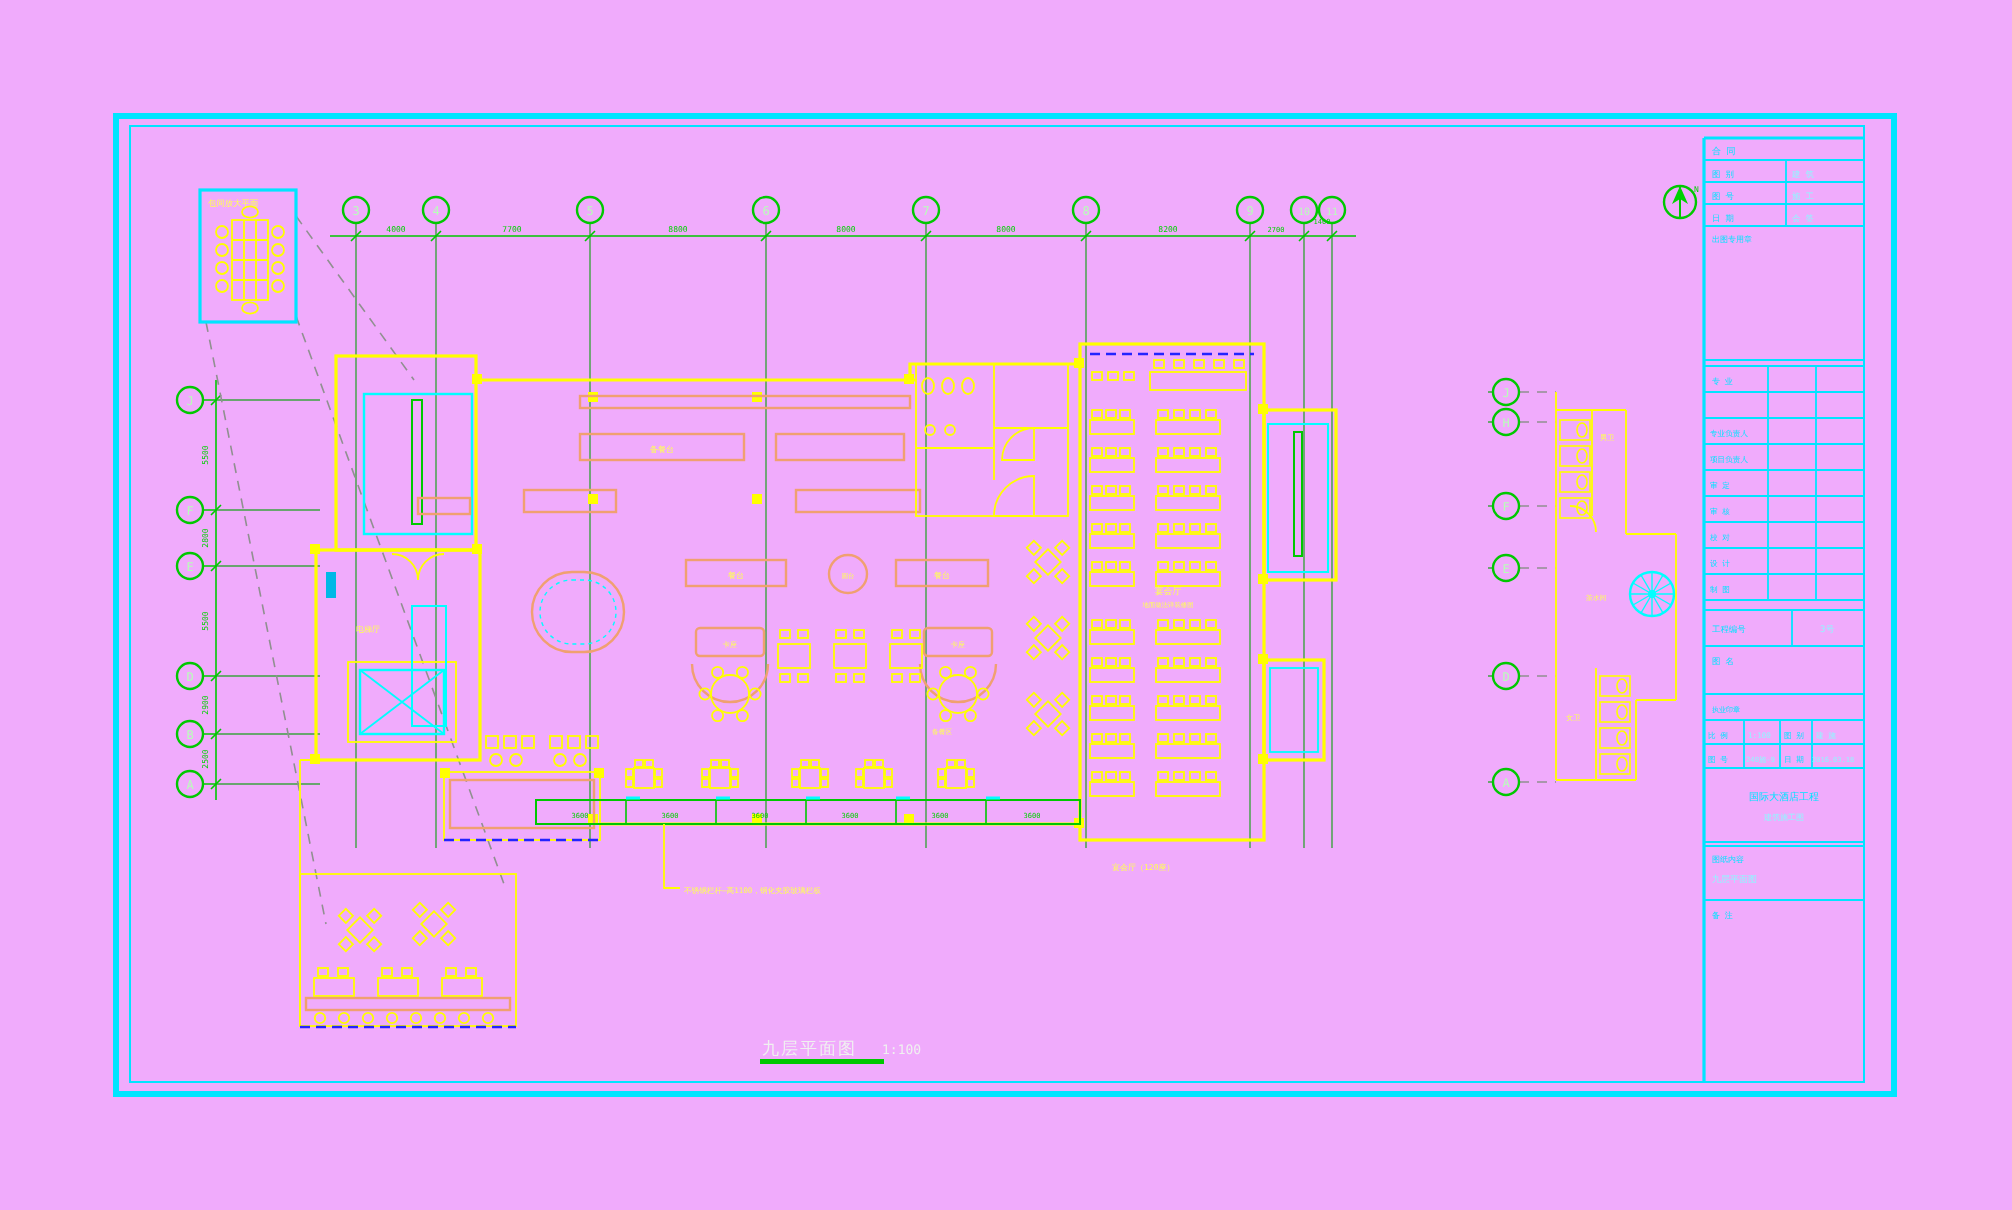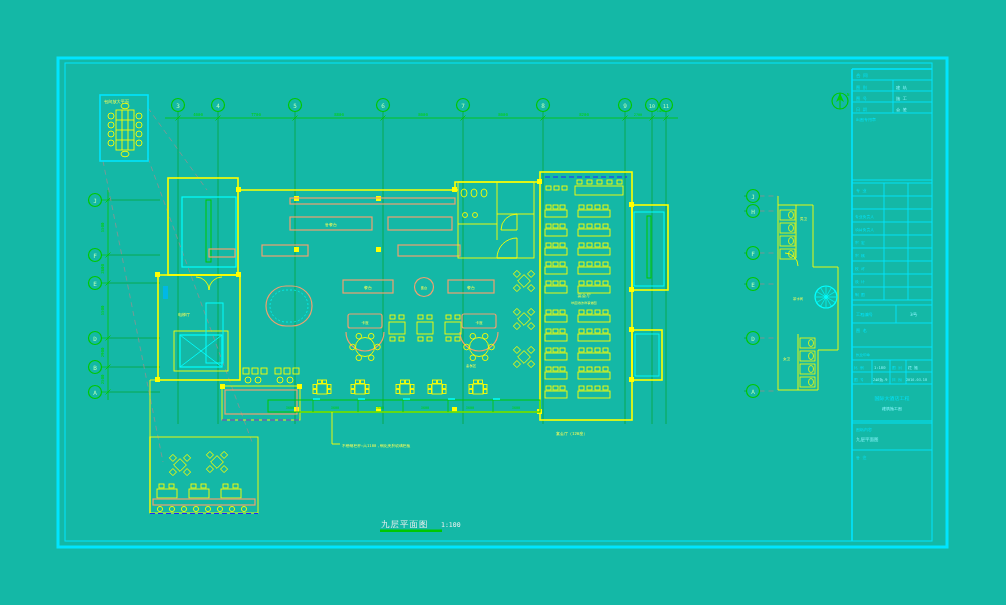--- a/index.html
+++ b/index.html
@@ -1,16 +1,16 @@
 <!DOCTYPE html>
 <html><head>
 <meta charset="utf-8">
 <style>
   html,body{margin:0;padding:0;background:#000;}
-  #stage{position:relative;width:1006px;height:605px;background:#14b8a6;overflow:hidden;}
+  #stage{position:relative;width:1006px;height:605px;background:#f0abfc;overflow:hidden;}
   svg{position:absolute;left:0;top:0;}
   text{font-family:"DejaVu Sans Mono",monospace;}
   .fr{stroke:#00E5FF;fill:none}
   .w1{stroke:#FFFF00;fill:none;stroke-width:1.6}
   .w{stroke:#FFFF00;fill:none;stroke-width:.9}
   .tn{stroke:#F0A070;fill:none;stroke-width:1.2}
   .cy{stroke:#00FFFF;fill:none}
   .gr{stroke:#00C800;fill:none}
   .gd{stroke:#00A000;fill:none;stroke-width:.7;opacity:.75}
   .dash{stroke:#909090;fill:none;stroke-width:.8;stroke-dasharray:5 4}

